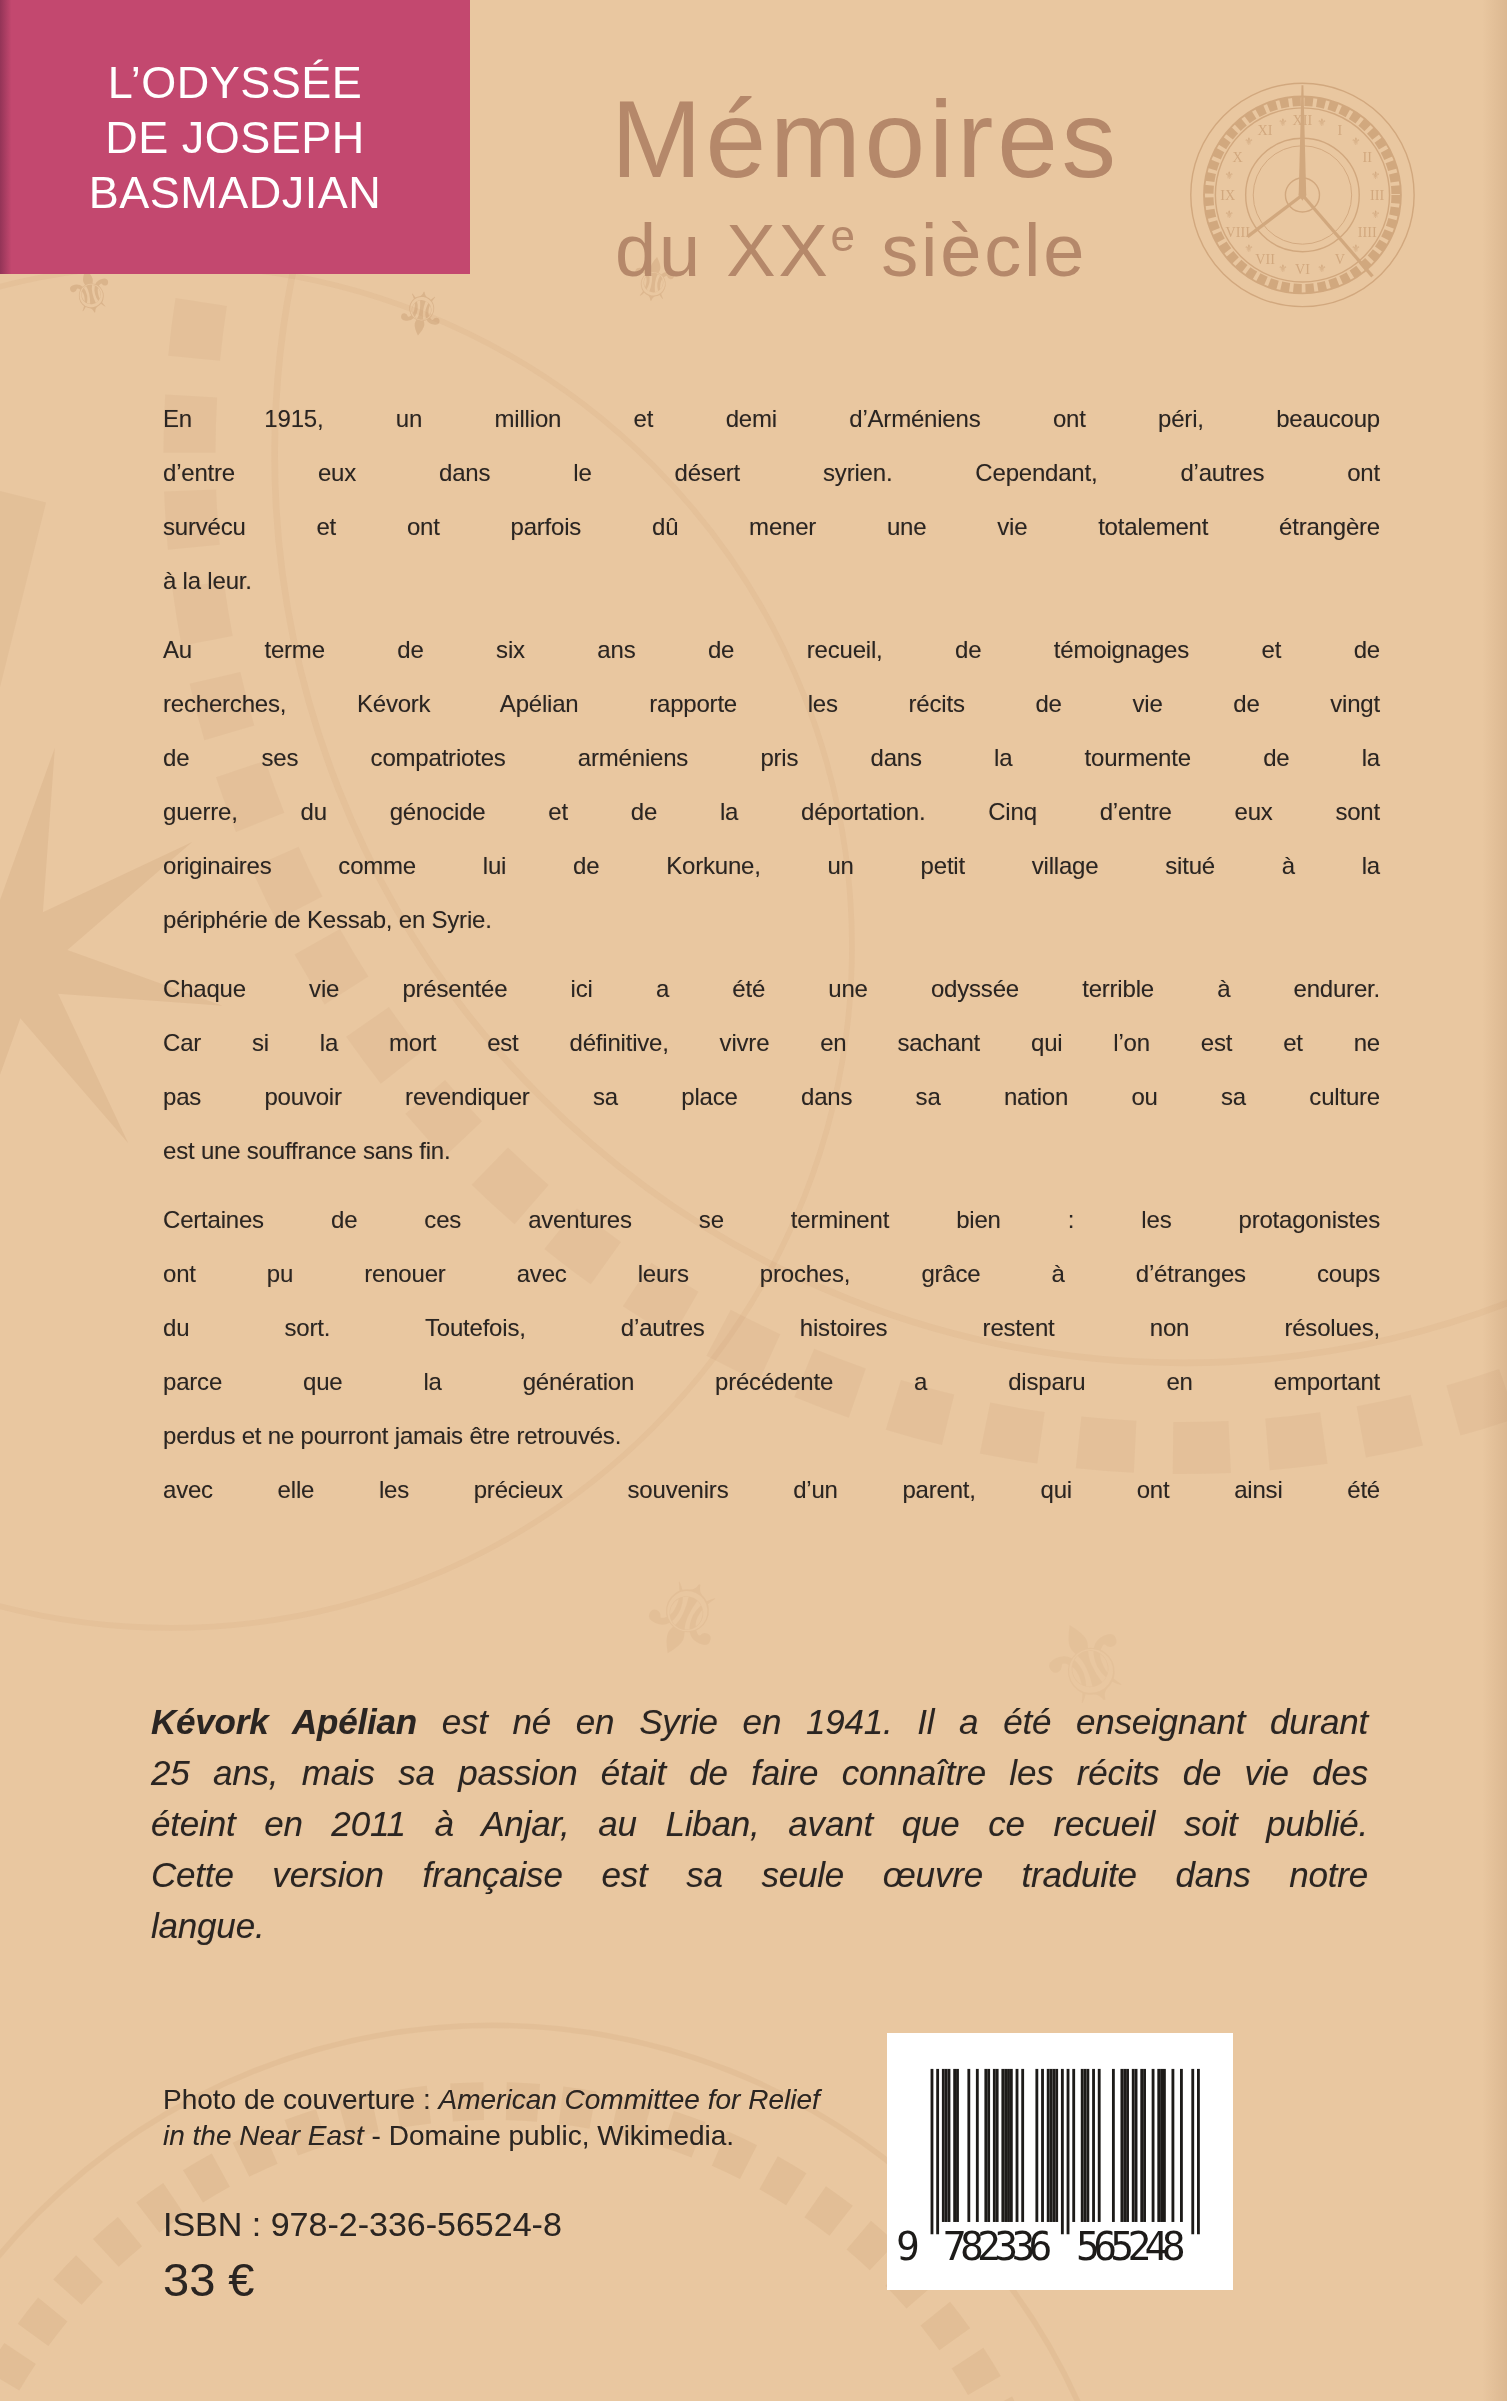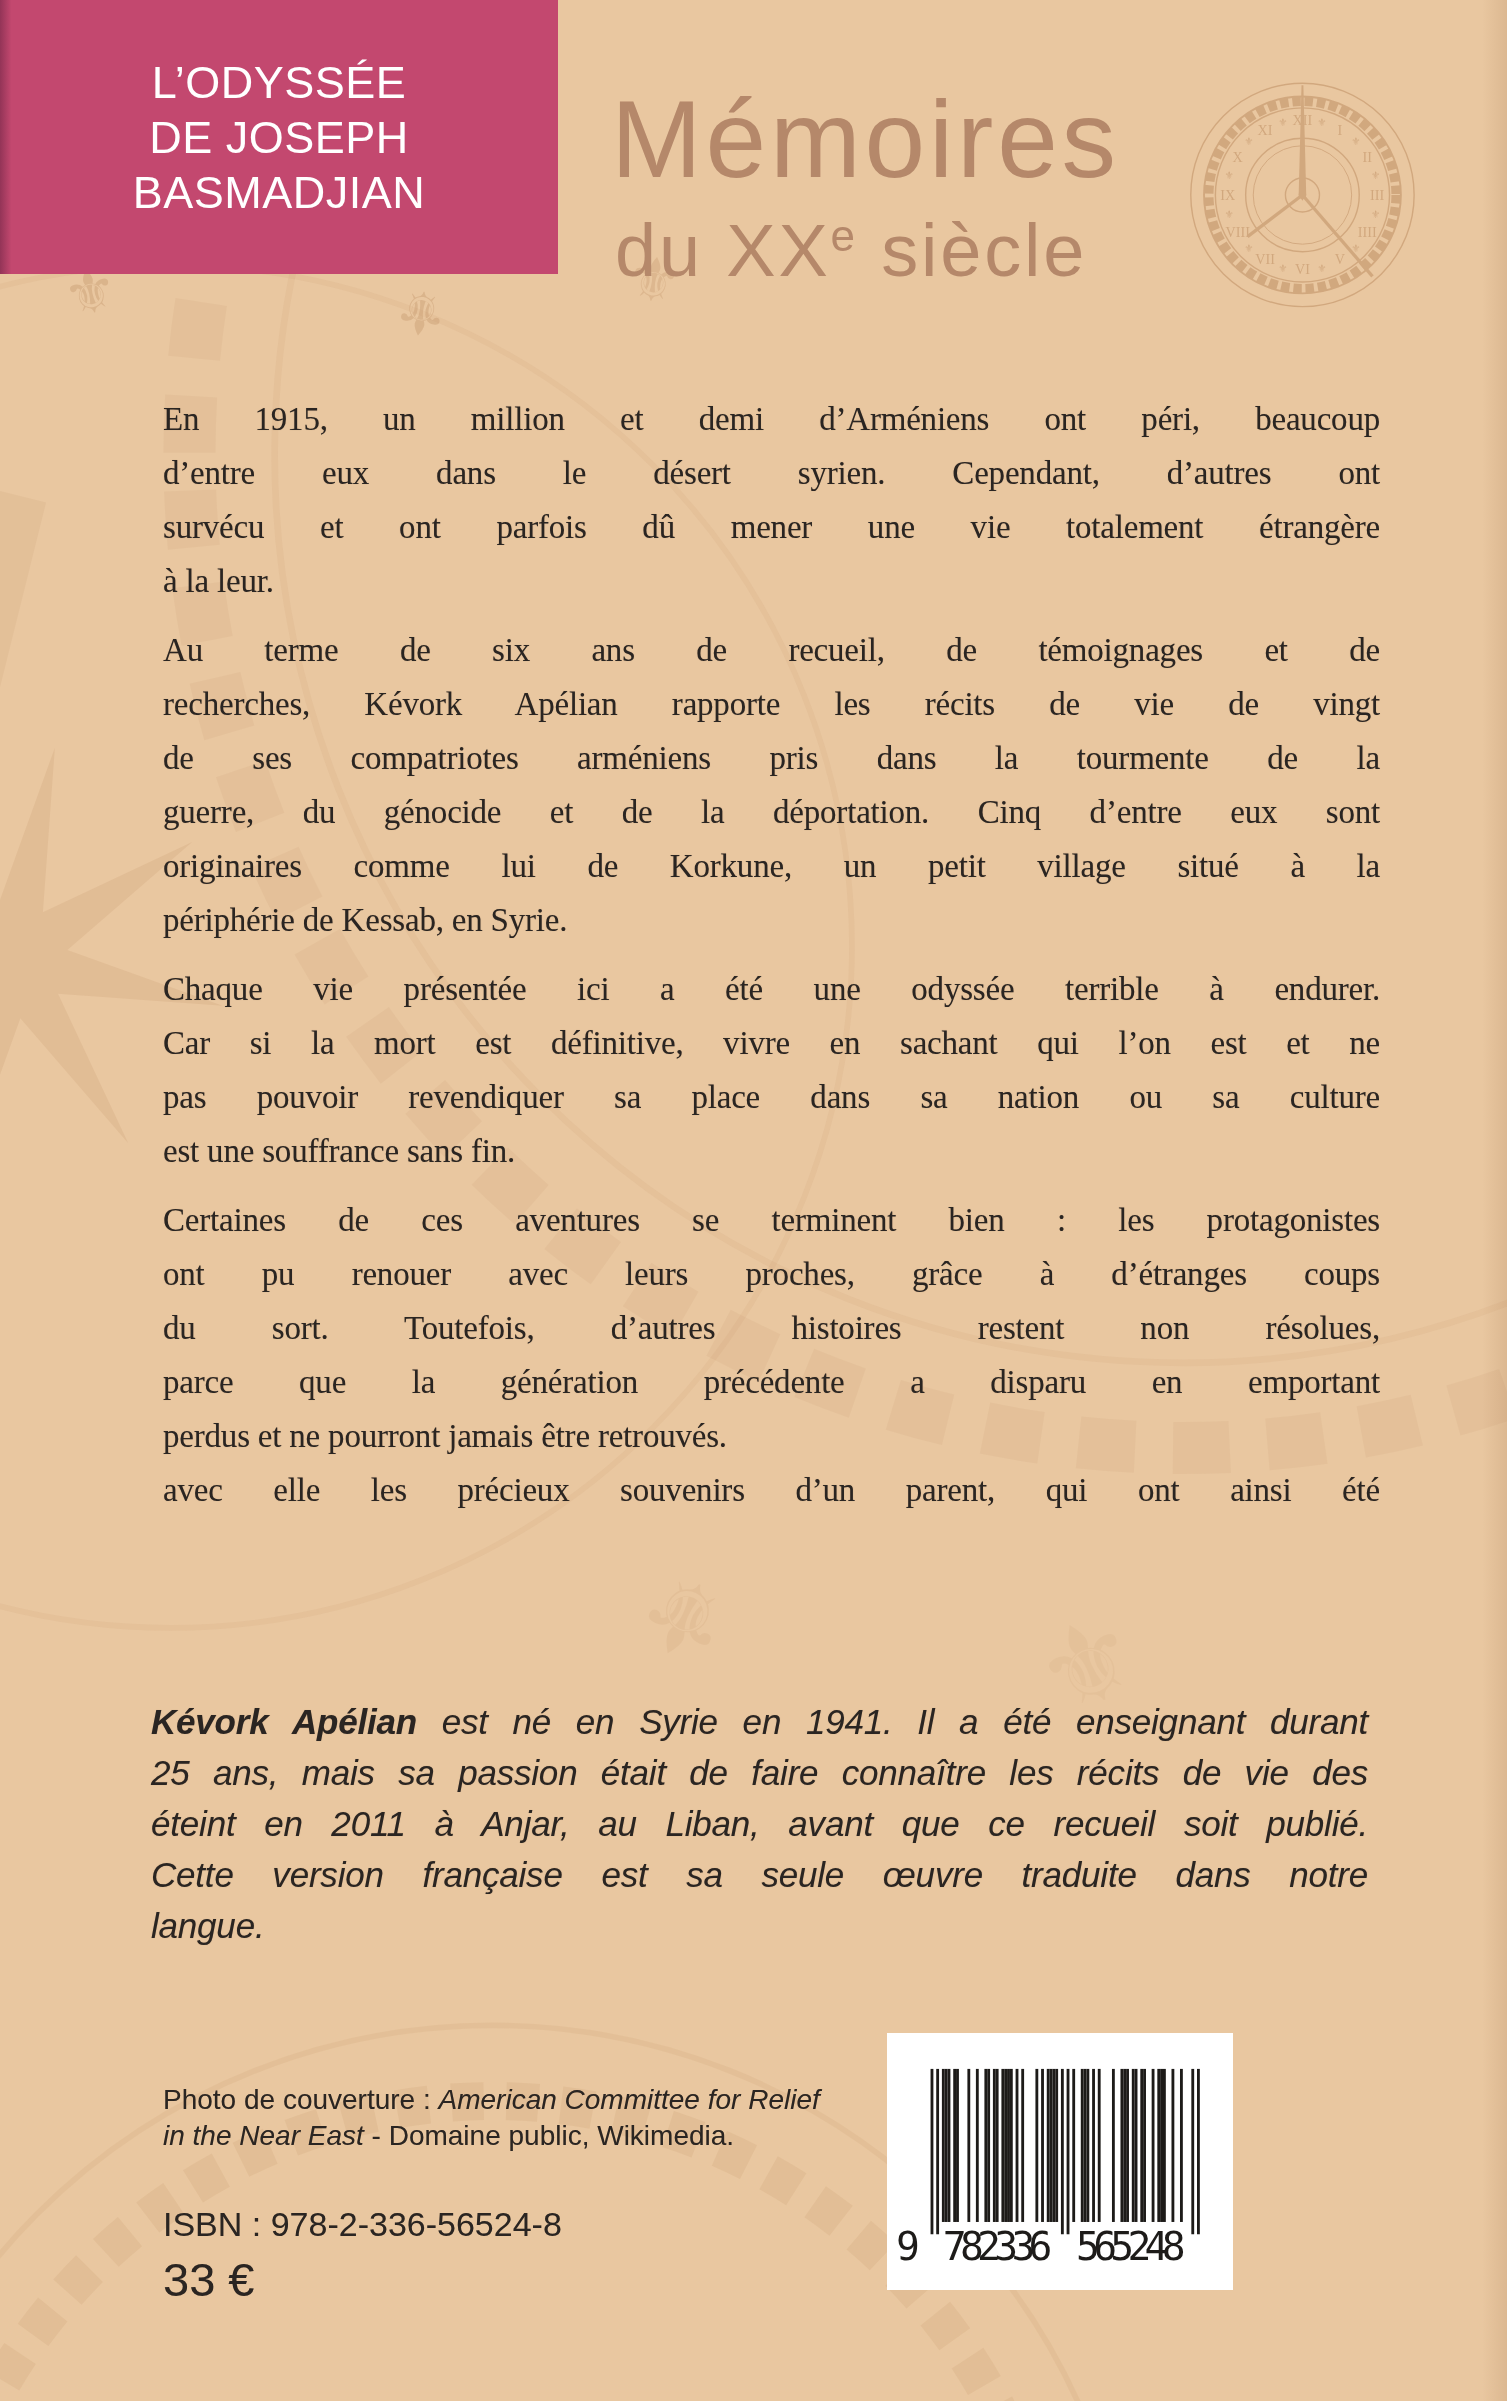--- a/index.html
+++ b/index.html
@@ -18,21 +18,21 @@
     width:1508px;height:2402px;position:relative;overflow:hidden;
     background:var(--background);
     font-family:"Liberation Sans","DejaVu Sans",sans-serif;
     color:var(--body_text);
   }
   .abs{position:absolute;}
   
   svg.watermark{left:0;top:0;width:1508px;height:2402px;pointer-events:none;}
   
   .title-box{
-    left:0;top:0;width:558px;height:274px;
+    left:0;top:0;width:470px;height:274px;
     background:linear-gradient(90deg,var(--panel_pink_edge) 0px,var(--panel_pink) 11.4px);
     display:flex;flex-direction:column;justify-content:center;
   }
   .title-box .line{
     text-align:center;color:var(--title_text);
     font-size:45px;line-height:55px;letter-spacing:0.5px;
   }
   
   .collection-name{
     left:611px;top:85px;font-size:109px;line-height:109px;font-weight:200;
@@ -40,24 +40,23 @@
   }
   .collection-sub{
     left:615px;top:213px;font-size:74px;line-height:76px;font-weight:200;
     color:var(--collection);letter-spacing:2.8px;white-space:nowrap;
   }
   .collection-sub sup{font-size:44px;vertical-align:baseline;position:relative;top:-24.6px;}
   
   .synopsis{left:163px;top:392px;width:1217px;}
   .para{margin:0 0 15px 0;}
   .para .line{
-    font-size:33px;line-height:54px;letter-spacing:-0.2px;
+    font-size:24px;line-height:54px;letter-spacing:-0.2px;
     text-align:justify;text-align-last:justify;white-space:normal;
     text-shadow:0 0 0.9px rgba(80,50,30,.28);
-    font-family:Liberation Serif, serif;
   }
   .para .line.last{text-align-last:left;}
   .bio{left:151px;top:1659px;width:1217px;font-style:italic;margin-top:37px;}
   .bio .line{
     font-size:35px;line-height:51px;letter-spacing:-0.2px;
     text-align:justify;text-align-last:justify;
     text-shadow:0 0 0.9px rgba(80,50,30,.28);
   }
   .bio .line.last{text-align-last:left;}
   .bio b{font-weight:bold;}

